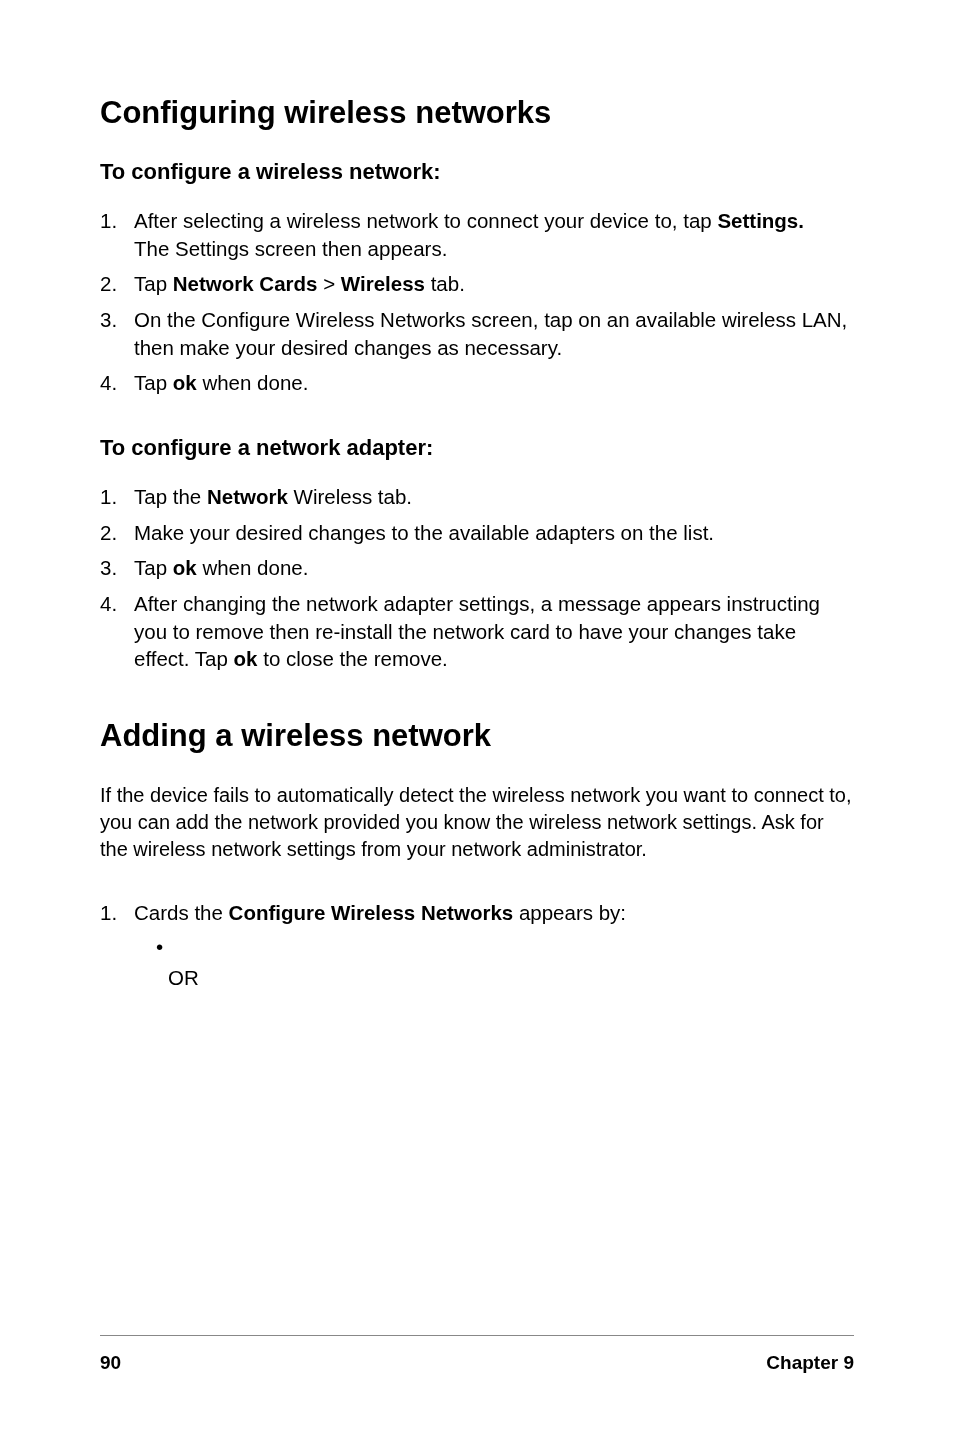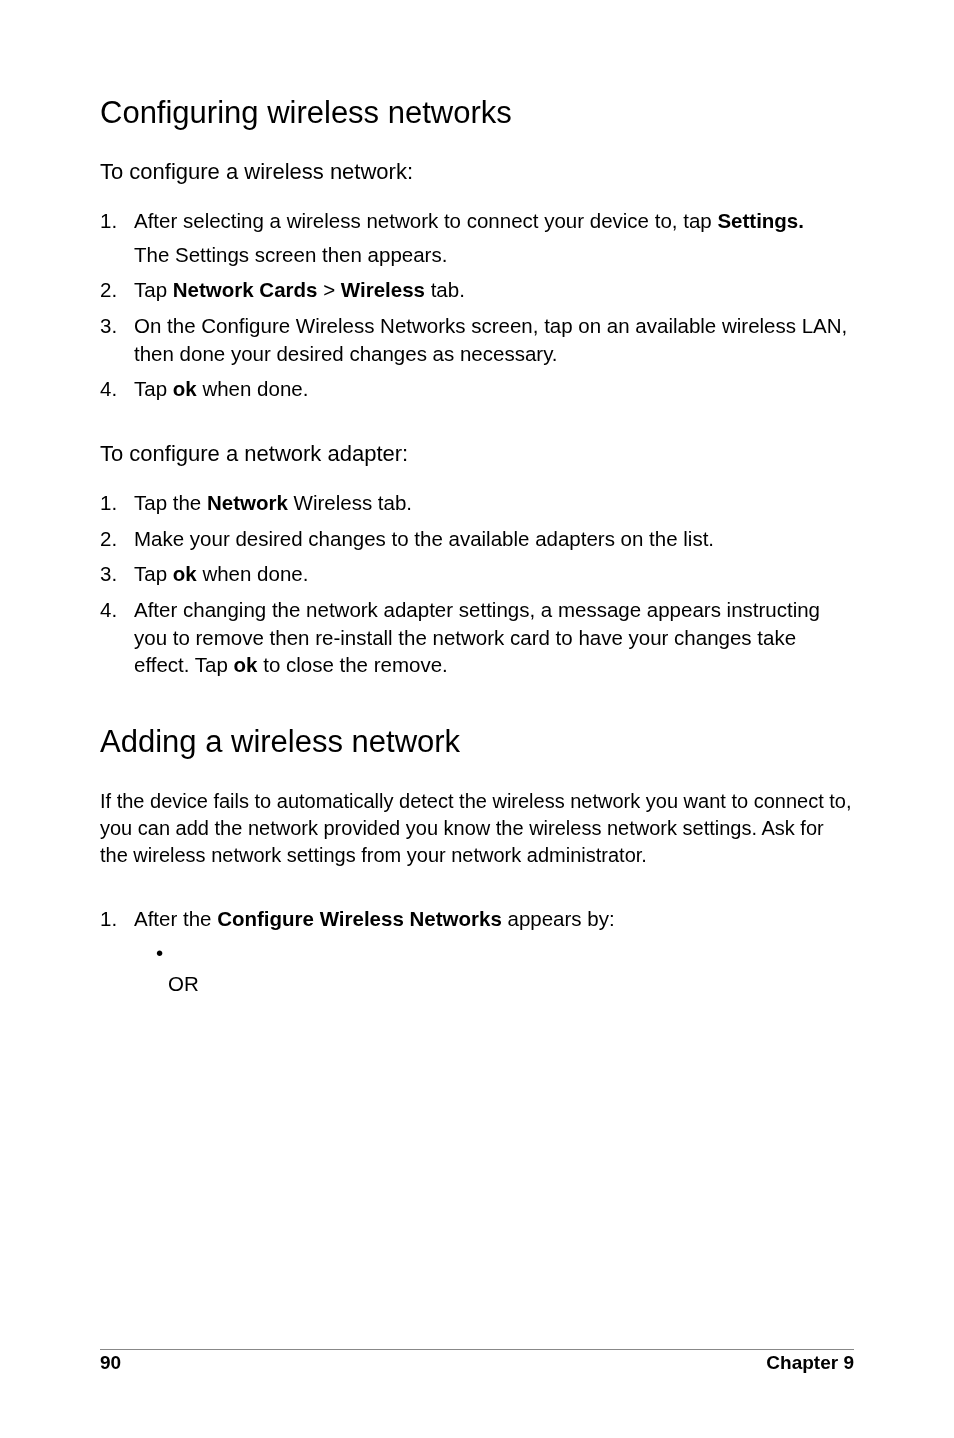--- a/index.html
+++ b/index.html
@@ -11,26 +11,26 @@
       width: 954px;
       height: 1438px;
       background: #ffffff;
       font-family: Arial, Helvetica, sans-serif;
       color: #000000;
       padding: 95px 100px 50px 100px;
       position: relative;
     }
     h1 {
       font-size: 31px;
-      font-weight: normal;
+      font-weight: bold;
       margin-bottom: 28px;
     }
     h2 {
       font-size: 22px;
-      font-weight: normal;
+      font-weight: bold;
       margin-bottom: 22px;
     }
     .section {
       margin-bottom: 38px;
     }
     ol {
       list-style: none;
       counter-reset: item;
     }
     ol > li {
@@ -42,21 +42,20 @@
     }
     ol > li::before {
       counter-increment: item;
       content: counter(item) ".";
       position: absolute;
       left: 0;
     }
     .sub-text {
       font-size: 20.5px;
       line-height: 1.35;
-      margin-top: 6px;
     }
     .intro-para {
       font-size: 20px;
       line-height: 1.35;
       margin-bottom: 36px;
     }
     .bullet-row {
       display: flex;
       font-size: 20.5px;
       line-height: 1.35;
@@ -72,21 +71,21 @@
       line-height: 1.35;
       padding-left: 34px;
       margin-top: 4px;
     }
     .footer {
       position: absolute;
       bottom: 64px;
       left: 100px;
       right: 100px;
       border-top: 1px solid #888;
-      padding-top: 2px;
+      padding-top: 16px;
       display: flex;
       justify-content: space-between;
       font-size: 19px;
       font-weight: bold;
     }
     b {
       font-weight: bold;
     }
   </style>
 </head>
@@ -98,21 +97,21 @@
   <h2>To configure a wireless network:</h2>
   <ol>
     <li>
       <span>After selecting a wireless network to connect your device to, tap </span><b>Settings.</b>
       <div class="sub-text">The Settings screen then appears.</div>
     </li>
     <li>
       <span>Tap </span><b>Network Cards</b><span> &gt; </span><b>Wireless</b><span> tab.</span>
     </li>
     <li>
-      <span>On the Configure Wireless Networks screen, tap on an available wireless LAN, then done your desired changes as necessary.</span>
+      <span>On the Configure Wireless Networks screen, tap on an available wireless LAN, then make your desired changes as necessary.</span>
     </li>
     <li>
       <span>Tap </span><b>ok</b><span> when done.</span>
     </li>
   </ol>
 </div>
 
 <div class="section">
   <h2>To configure a network adapter:</h2>
   <ol>
@@ -131,21 +130,21 @@
   </ol>
 </div>
 
 <h1 style="margin-top:45px;">Adding a wireless network</h1>
 
 <p class="intro-para">If the device fails to automatically detect the wireless network you want to connect to, you can add the network provided you know the wireless network settings. Ask for the wireless network settings from your network administrator.</p>
 
 <div class="section">
   <ol>
     <li>
-      <span>After the </span><b>Configure Wireless Networks</b><span> appears by:</span>
+      <span>Cards the </span><b>Configure Wireless Networks</b><span> appears by:</span>
       <div class="bullet-row">
         <span class="dot">•</span>
       </div>
       <div class="sub-or">OR</div>
     </li>
   </ol>
 </div>
 
 <div class="footer">
   <span>90</span>

